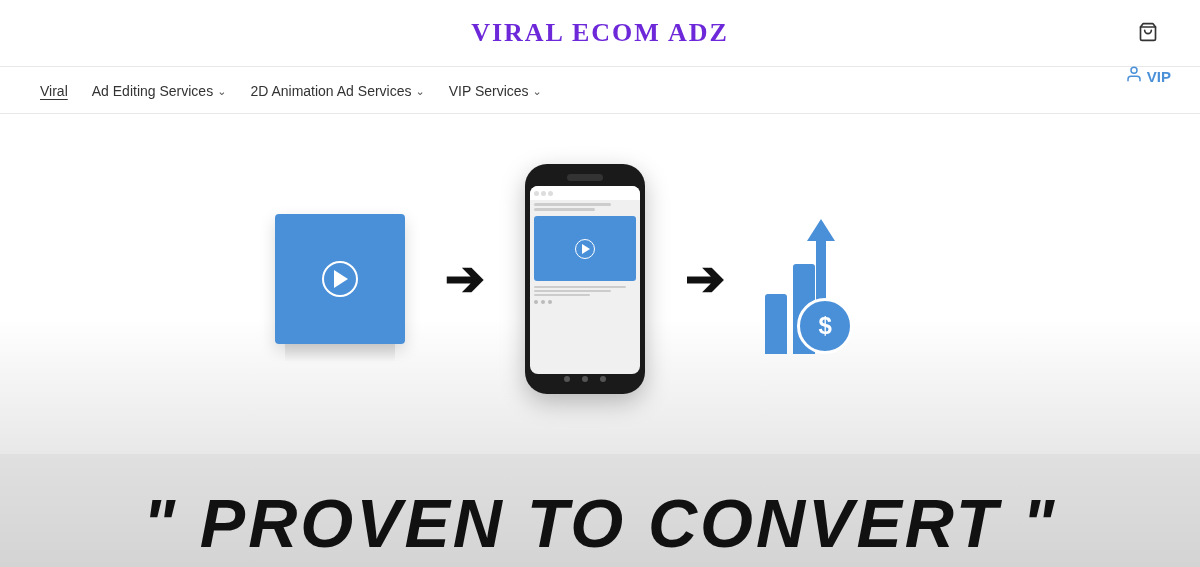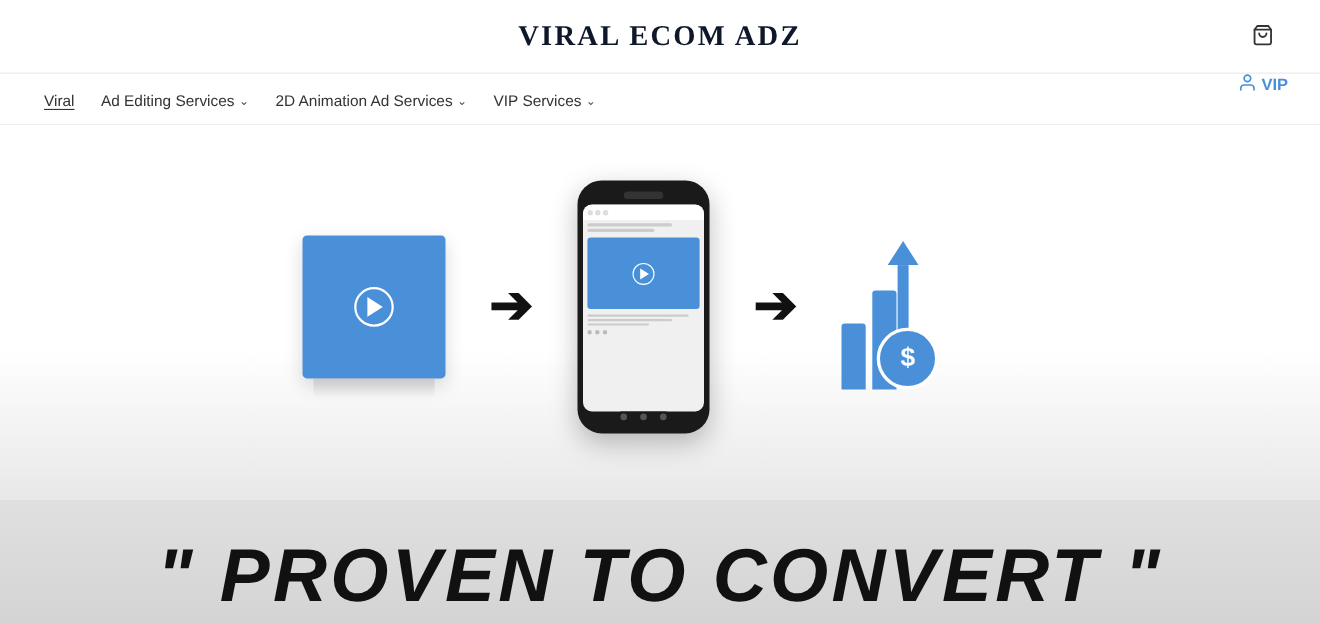--- a/index.html
+++ b/index.html
@@ -13,21 +13,21 @@
       padding: 18px 40px;
       position: relative;
       border-bottom: 1px solid #e8e8e8;
     }
     .header-logo {
       font-family: 'Georgia', serif;
       font-size: 26px;
       font-weight: bold;
       letter-spacing: 2px;
       text-transform: uppercase;
-      color: #0f172a;
+      color: #6d28d9;
     }
     .header-icons {
       position: absolute;
       right: 29px;
       display: flex;
       align-items: center;
       gap: 18px;
       flex-direction: column;
     }
     .header-icon {

